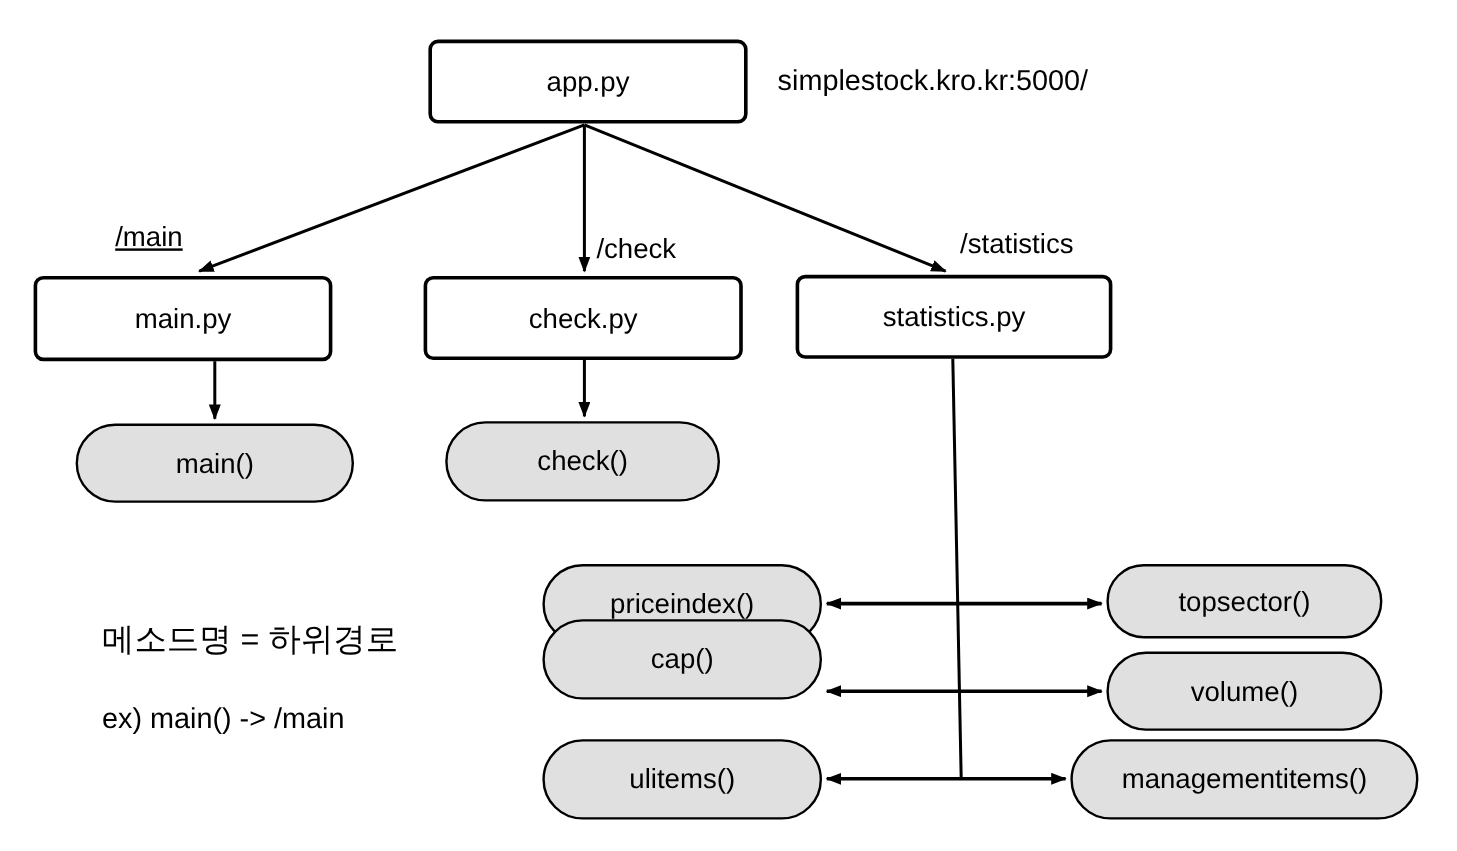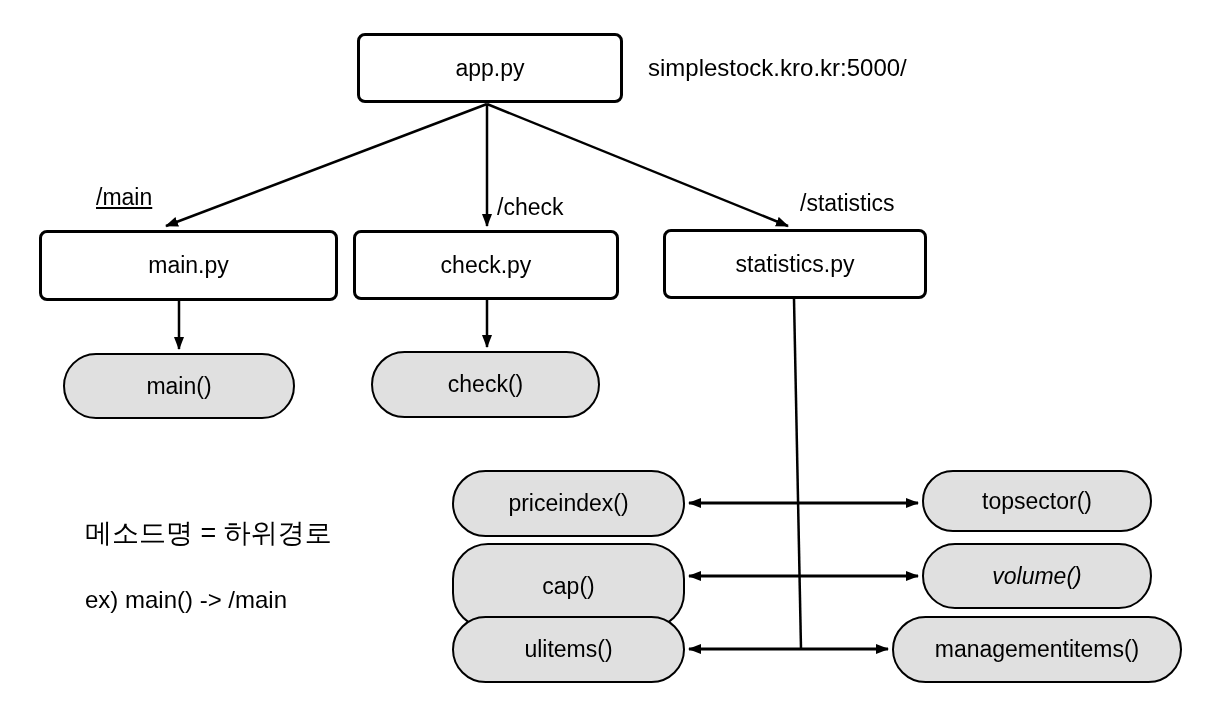--- a/index.html
+++ b/index.html
@@ -82,51 +82,51 @@
 <div class="box" style="left:357px;top:33px;width:266px;height:70px;">
   <span>app.py</span>
 </div>
 
 <div class="lbl" style="left:648px;top:54px;font-size:24px;">simplestock.kro.kr:5000/</div>
 
 <div class="lbl" style="left:96px;top:184px;text-decoration:underline;">/main</div>
 <div class="lbl" style="left:497px;top:194px;">/check</div>
 <div class="lbl" style="left:800px;top:190px;">/statistics</div>
 
-<div class="box" style="left:39px;top:230px;width:299px;height:71px;">
+<div class="box" style="left:28px;top:230px;width:249px;height:71px;">
   <span>main.py</span>
 </div>
 <div class="box" style="left:353px;top:230px;width:266px;height:70px;">
   <span>check.py</span>
 </div>
 <div class="box" style="left:663px;top:229px;width:264px;height:70px;">
   <span>statistics.py</span>
 </div>
 
 <div class="pill" style="left:63px;top:353px;width:232px;height:66px;">
   <span>main()</span>
 </div>
 <div class="pill" style="left:371px;top:351px;width:229px;height:67px;">
   <span>check()</span>
 </div>
 
 <div class="pill" style="left:452px;top:470px;width:233px;height:67px;text-align:center;">
   <span>priceindex()</span>
 </div>
-<div class="pill" style="left:452px;top:543px;width:233px;height:86px;">
+<div class="pill" style="left:452px;top:516px;width:233px;height:67px;">
   <span>cap()</span>
 </div>
 <div class="pill" style="left:452px;top:616px;width:233px;height:67px;">
   <span>ulitems()</span>
 </div>
 
 <div class="pill" style="left:922px;top:470px;width:230px;height:62px;">
   <span>topsector()</span>
 </div>
-<div class="pill" style="left:922px;top:543px;width:230px;height:66px;font-style:italic;">
+<div class="pill" style="left:922px;top:543px;width:230px;height:66px;">
   <span>volume()</span>
 </div>
 <div class="pill" style="left:892px;top:616px;width:290px;height:67px;">
   <span>managementitems()</span>
 </div>
 
 <div class="note note1" style="left:85px;top:515px;">메소드명 = 하위경로</div>
 <div class="note note2" style="left:85px;top:586px;">ex) main() -&gt; /main</div>
 
 </body></html>

